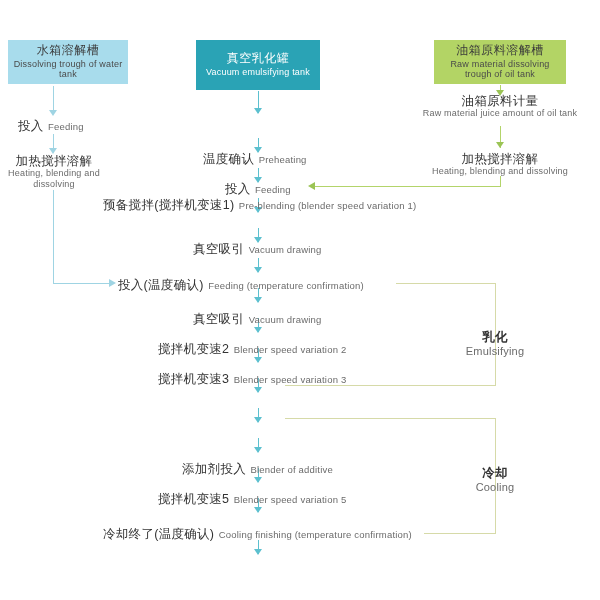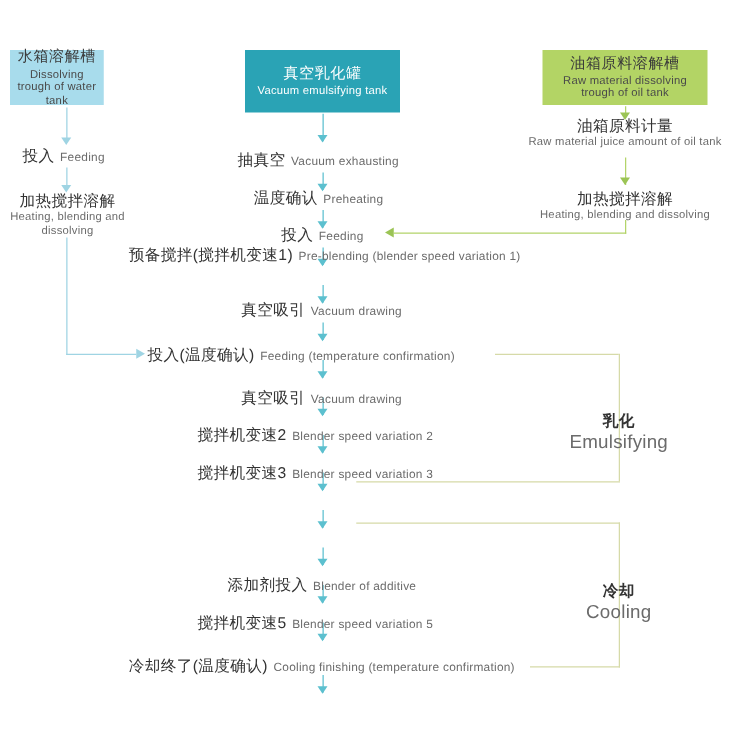--- a/index.html
+++ b/index.html
@@ -35,21 +35,21 @@
   }
   .hdr-en {
     font-size: 9px;
     color: #4a4a4a;
     margin-top: 1px;
     letter-spacing: 0.2px;
   }
   .hdr-box.teal .hdr-cn,
   .hdr-box.teal .hdr-en { color: #ffffff; }
 
-  #box-water  { left: 8px;   top: 40px;  width: 75px;  height: 44px; background: #a8dcec; }
+  #box-water  { left: 8px;   top: 40px;  width: 120px;  height: 44px; background: #a8dcec; }
   #box-vacuum { left: 196px; top: 40px;  width: 124px; height: 50px; background: #2aa3b5; }
   #box-oil    { left: 434px; top: 40px;  width: 132px; height: 44px; background: #b3d465; }
 
   
   .step {
     position: absolute;
     white-space: nowrap;
     line-height: 1.15;
   }
   .step.stacked { white-space: normal; text-align: center; }
@@ -66,21 +66,21 @@
   .step.stacked .cn { display: block; }
   .step.stacked .en { display: block; font-size: 9px; }
 
   
   .sidelabel {
     position: absolute;
     text-align: center;
     line-height: 1.2;
   }
   .sidelabel .cn { font-size: 12.5px; color: #333333; display: block; font-weight: bold; }
-  .sidelabel .en { font-size: 15px; color: #6b6b6b; display: block; text-align: center; }
+  .sidelabel .en { font-size: 11px; color: #6b6b6b; display: block; text-align: center; }
 
   
   .vline { position: absolute; width: 1px; }
   .hline { position: absolute; height: 1px; }
   .blue   { background: #9fd4e3; }
   .teal2  { background: #5cc0cf; }
   .green  { background: #b3d46a; }
   .olive  { background: #d6daa8; }
 
   
@@ -206,24 +206,20 @@
 
   <div class="vline teal2" style="left:258px; top:468px; height:14px;"></div>
   <div class="arr-down teal2" style="left:254px; top:477px;"></div>
 
   <div class="vline teal2" style="left:258px; top:498px; height:14px;"></div>
   <div class="arr-down teal2" style="left:254px; top:507px;"></div>
 
   <div class="vline teal2" style="left:258px; top:540px; height:14px;"></div>
   <div class="arr-down teal2" style="left:254px; top:549px;"></div>
 
-  <div class="step" style="left:190px; top:119px;">
-    <span class="cn">抽真空</span>
-    <span class="en">Vacuum exhausting</span>
-  </div>
 
   <div class="step" style="left:203px; top:149px;">
     <span class="cn">温度确认</span>
     <span class="en">Preheating</span>
   </div>
 
   <div class="step" style="left:225px; top:179px;">
     <span class="cn">投入</span>
     <span class="en">Feeding</span>
   </div>

